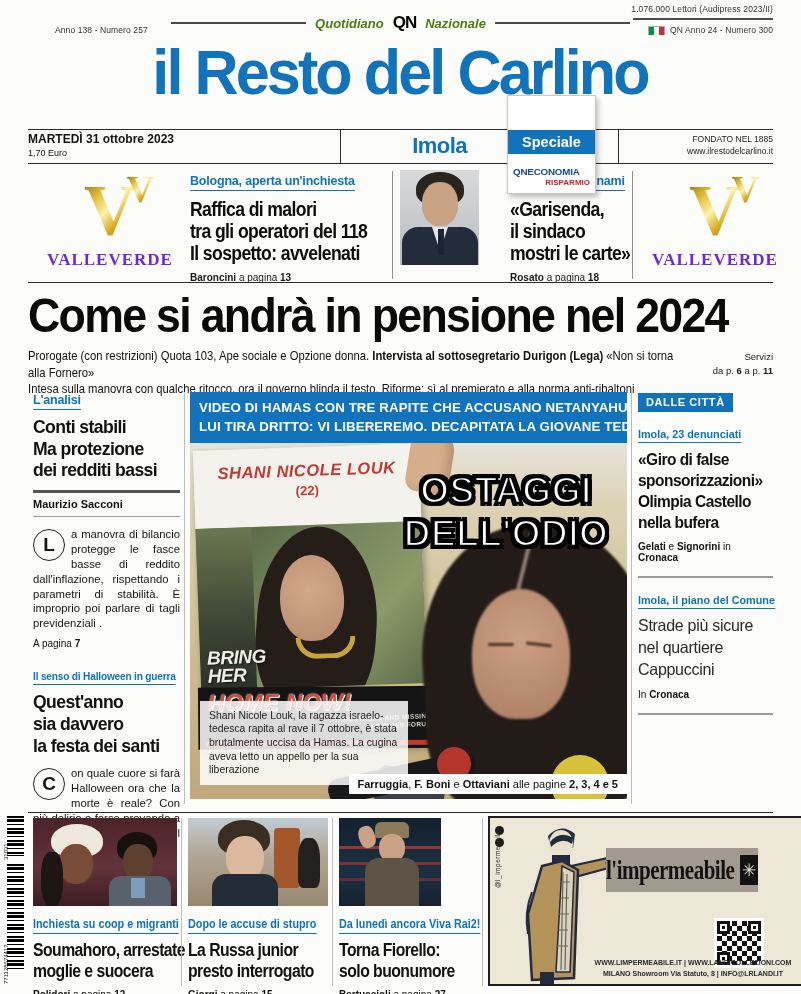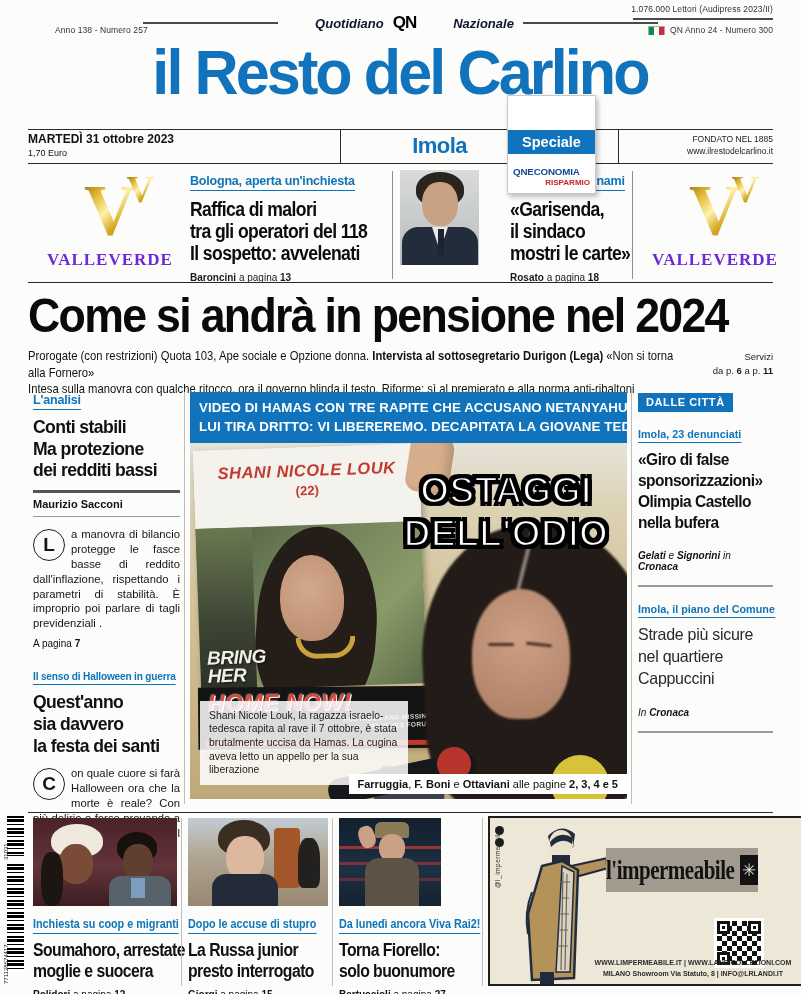--- a/index.html
+++ b/index.html
@@ -13,21 +13,21 @@
   .b { font-weight:700; }
   .kicker { display:inline-block; color:#0f75ba; font-weight:700; font-size:12.5px;
             border-bottom:1.5px solid #0f75ba; padding-bottom:2px; letter-spacing:-.2px; }
   .hl { font-weight:800; color:#0c0c0c; letter-spacing:-.7px; line-height:1.1; white-space:nowrap; }
   .byline { font-size:10px; color:#1a1a1a; }
   .photo { position:relative; overflow:hidden; background:#9a9a9a; }
 
   
   .topbar-center { top:13px; left:0; width:100%; display:flex; align-items:center; justify-content:center; gap:9px; }
   .trule { width:135px; height:1.5px; background:#4a4a4a; }
-  .brandword { font-size:13px; font-weight:700; font-style:italic; color:#0f172a;margin-left:28px; }
+  .brandword { font-size:13px; font-weight:700; font-style:italic; color:#4d7c0f; }
   .qnlogo { font-size:17px; font-weight:900; color:#000; letter-spacing:-1px; }
   .flag { display:inline-flex; height:9px; margin-right:5px; border:.5px solid #aaa; }
   .flag span { width:5px; height:8px; display:inline-block; }
 
   
   .masthead { top:36px; left:40px; width:720px; text-align:center; color:#1173bb;
               font-size:63px; font-weight:800; letter-spacing:-3px; white-space:nowrap;
               transform:scaleX(.97); transform-origin:center; }
   .speciale { left:507px; top:95px; width:89px; background:#fff; border:1px solid #c9c9c9;
               box-shadow:2px 3px 5px rgba(0,0,0,.25); z-index:6; }
@@ -131,21 +131,21 @@
   
   .rightcol { left:638px; top:392px; width:135px; }
   .badge { display:inline-block; background:#1173bb; color:#fff; font-weight:800; font-size:11px;
     letter-spacing:.6px; padding:3px 8px 4px; }
   .rc-kicker { display:inline-block; color:#0f75ba; font-weight:700; font-size:11.5px;
     border-bottom:1.5px solid #0f75ba; padding-bottom:2px; white-space:nowrap;
     transform:scaleX(.94); transform-origin:left; }
   .rc-hl { font-size:16px; font-weight:800; line-height:1.32; letter-spacing:-.55px; margin-top:6px;
     white-space:nowrap; transform:scaleX(.97); transform-origin:left; }
   .rc-hl.light { font-weight:400; color:#2a2a2a; font-size:16.5px; letter-spacing:-.3px; }
-  .rc-by { margin-top:17px; font-size:10px;font-style:italic; }
+  .rc-by { margin-top:8px; font-size:10px; }
   .rc-sep { border-top:2px solid #9a9a9a; margin:13px 0 12px; }
 
   
   .bcol { top:818px; }
   .bphoto { position:relative; height:88px; overflow:hidden; margin-bottom:8px; background:#777; }
   .bk { display:inline-block; color:#0f75ba; font-weight:700; font-size:12px; border-bottom:1.5px solid #0f75ba;
         padding-bottom:2px; white-space:nowrap; transform:scaleX(.9); transform-origin:left; }
   .bhl { font-size:17.5px; font-weight:800; line-height:1.2; letter-spacing:-.6px; margin-top:6px;
          white-space:nowrap; transform:scaleX(.9); transform-origin:left; }
   .bby { margin-top:7px; font-size:10px; }

